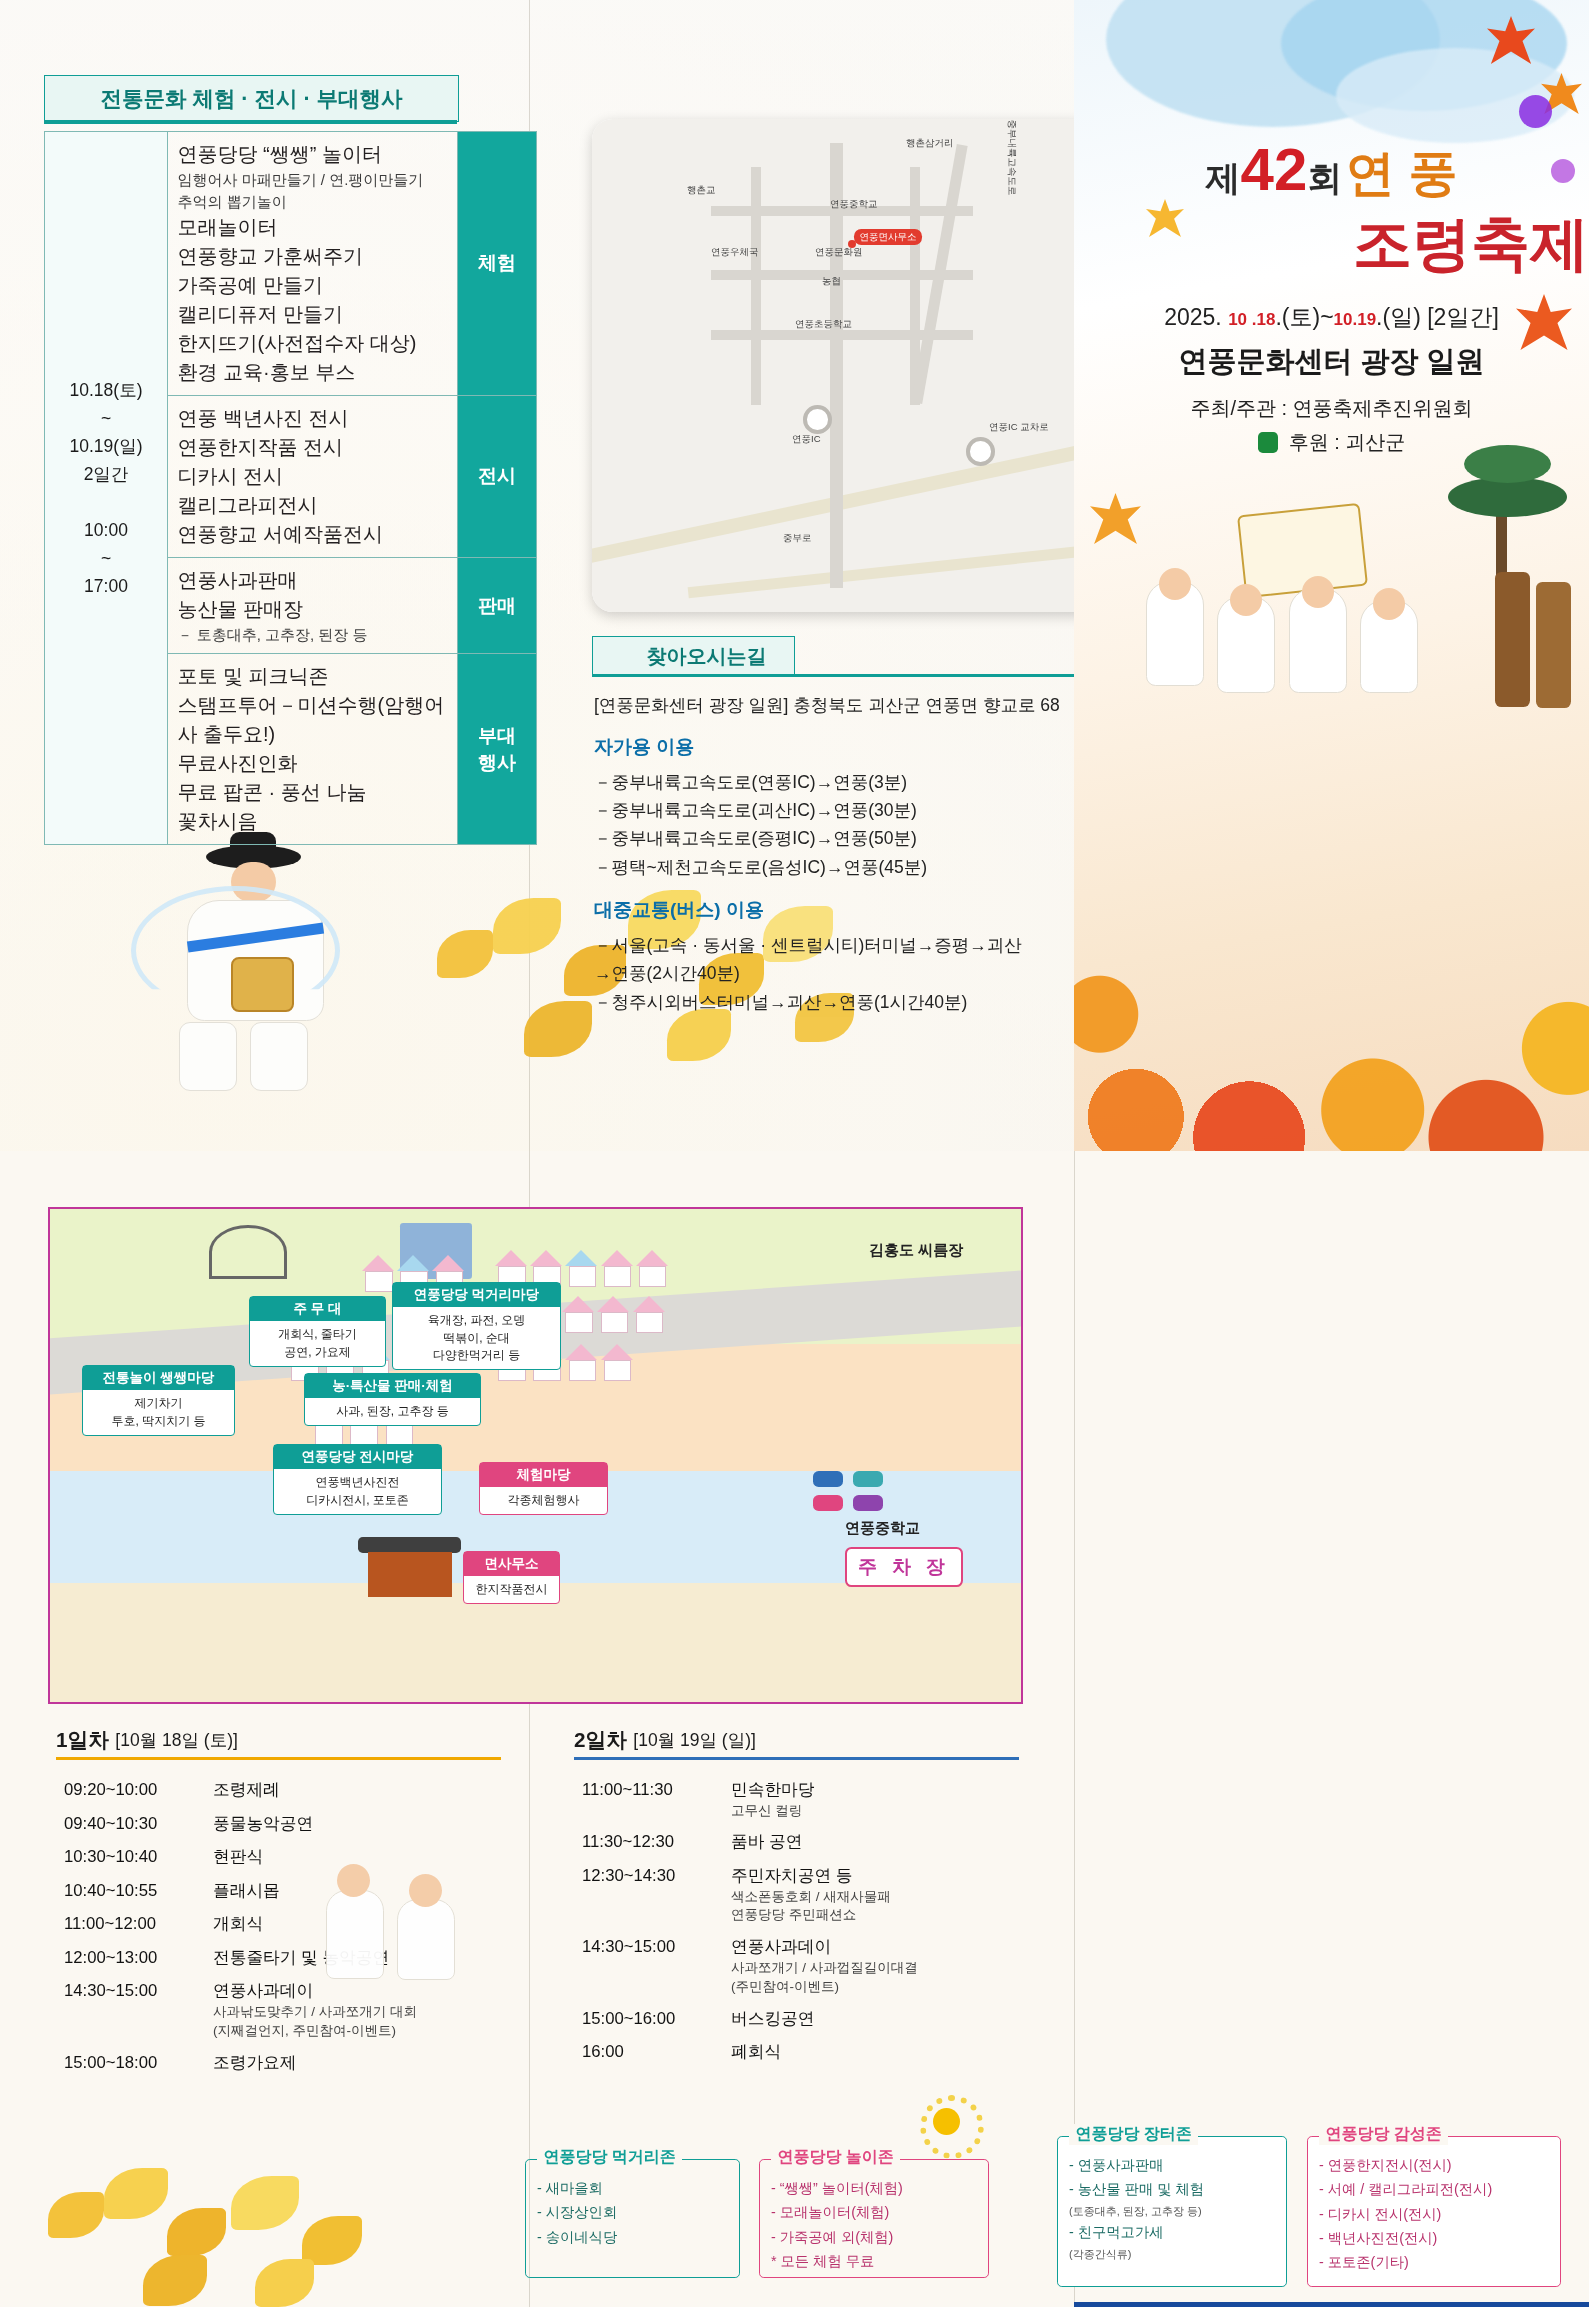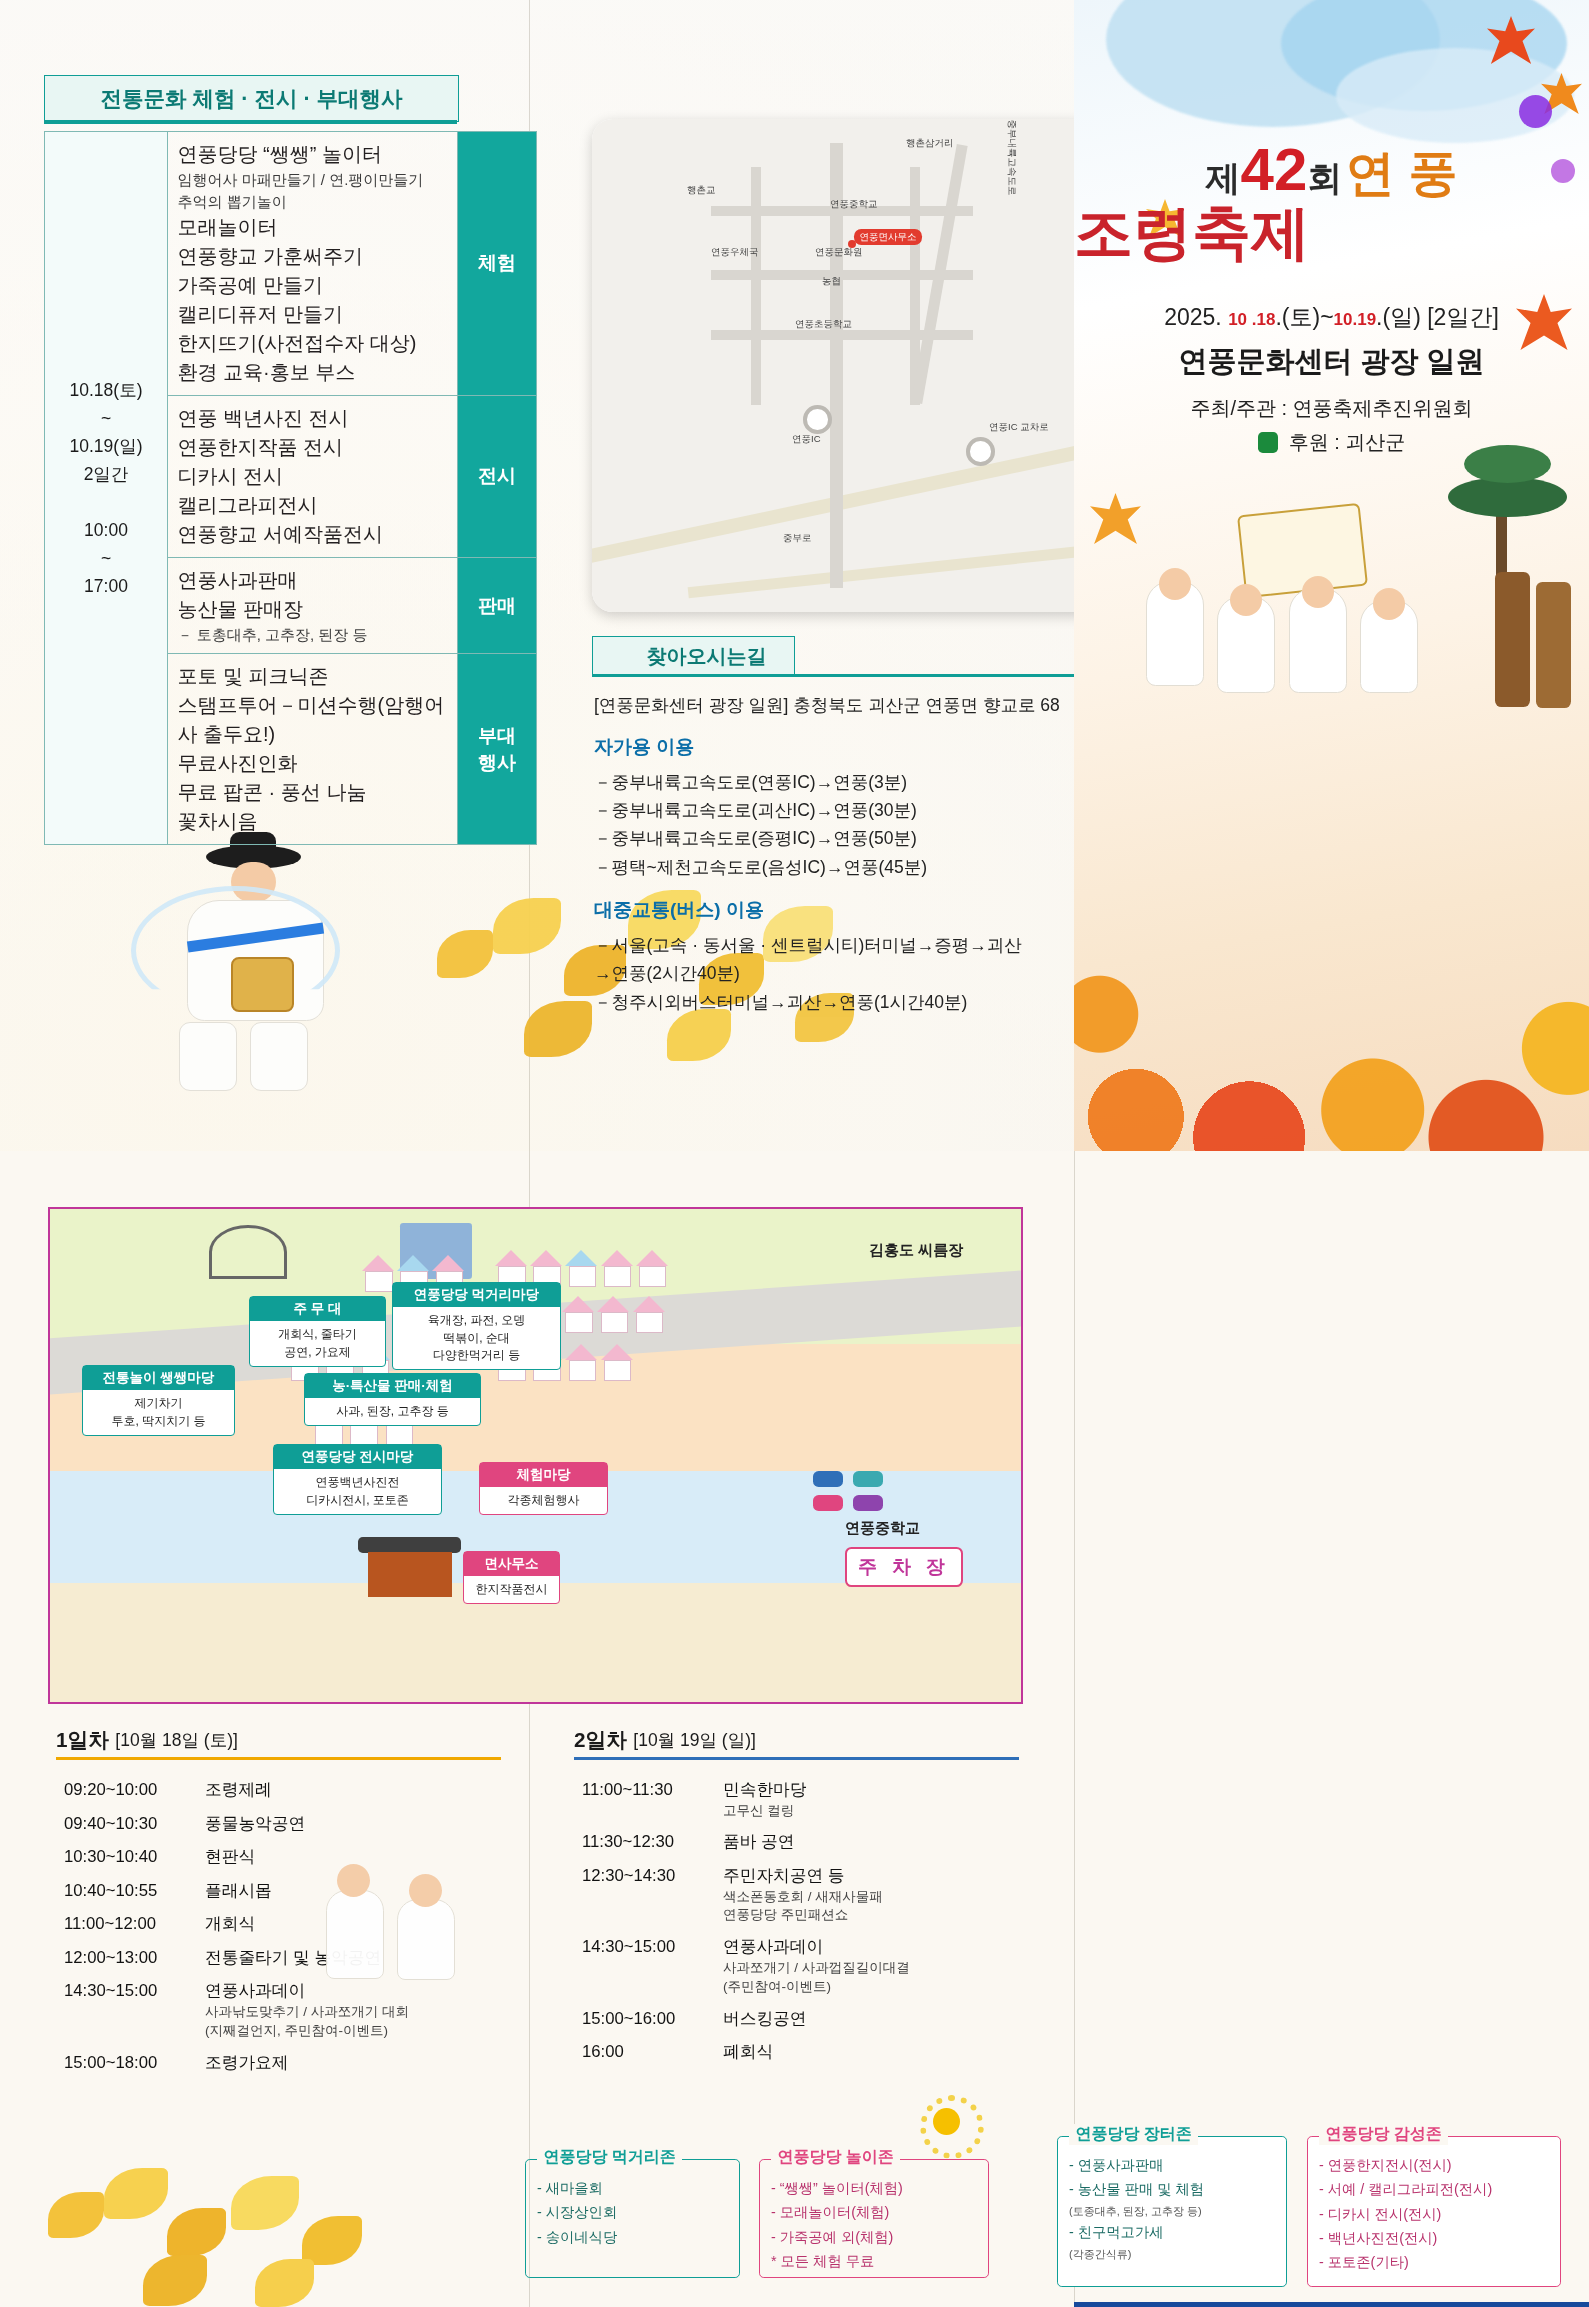--- a/index.html
+++ b/index.html
@@ -44,21 +44,21 @@
   .way-body .grp{margin-bottom:14.3px;}
 
   
   .poster{position:absolute;left:1074px;top:0;width:515px;height:1151px;overflow:hidden;
       background:linear-gradient(170deg,#eef6fb 0%,#ffffff 25%,#fdf3e6 55%,#f9e7cf 78%,#f6dcc0 100%);}
   .brush{position:absolute;border-radius:50%;filter:blur(0.8px);opacity:.85;}
   .poster .no42{position:absolute;left:0;right:0;top:135px;text-align:center;}
   .no42 .s1{font-size:35px;color:#2b2b2b;font-weight:bold;}
   .no42 .s2{font-size:60px;color:#d21f26;font-weight:bold;}
   .no42 .s3{font-size:49px;color:#e07c14;font-weight:bold;}
-  .poster .t2{position:absolute;left:0;right:0;top:194px;text-align:left;font-size:59px;font-weight:bold;color:#c9232b;}
+  .poster .t2{position:absolute;left:0;right:0;top:205px;text-align:right;font-size:59px;font-weight:bold;color:#c9232b;}
   .poster .dt{position:absolute;left:0;right:0;top:302px;text-align:center;font-size:23px;color:#222;}
   .poster .dt b{color:#d21f26;font-size:17px;}
   .poster .place{position:absolute;left:0;right:0;top:342px;text-align:center;font-size:29px;font-weight:bold;color:#1b1b1b;}
   .poster .org{position:absolute;left:0;right:0;top:391px;text-align:center;font-size:20px;color:#222;line-height:1.7;}
 
   
   .sheet-bot{position:absolute;left:0;top:1151px;width:1589px;height:1156px;background:#fbf8f2;}
   .sheet-bot .fold2{position:absolute;top:0;width:0.8px;height:1156px;background:rgba(120,110,90,.25);}
 
   
@@ -86,21 +86,21 @@
   .car{position:absolute;width:30px;height:16px;border-radius:5.6px;}
 
   
   .day-h{position:absolute;height:35px;display:flex;align-items:center;}
   .day-h .num{font-size:20.7px;font-weight:bold;color:#1b1b1b;}
   .day-h .dt{font-size:17.5px;color:#1b1b1b;margin-left:6.4px;}
   .day-line{position:absolute;height:3.2px;}
   .sched{position:absolute;font-size:16.7px;line-height:1.35;}
   .sched .row{display:flex;margin-bottom:11px;}
   .sched .tm{width:141px;flex:none;color:#111;}
-  .sched .ev{color:#111;}
+  .sched .ev{color:#111;margin-left:8px;}
   .sched .ev .sub{font-size:13.5px;color:#444;line-height:1.4;}
 
   
   .mbox{position:absolute;box-sizing:border-box;border:1.6px solid #0f9e96;border-radius:4.8px;}
   .mbox .mh{position:absolute;top:-13.5px;left:11px;background:#fbf8f2;padding:0 6.4px;font-size:16px;font-weight:bold;color:#0f9e96;white-space:nowrap;}
   .mbox .mb{font-size:14.3px;line-height:1.7;padding:16px 11px 8px;color:#1b6b64;}
   .mbox.pink{border-color:#e0457f;}
   .mbox.pink .mh{color:#e0457f;}
   .mbox.pink .mb{color:#b8326c;}
   .mbox .tiny{font-size:11px;color:#555;}

